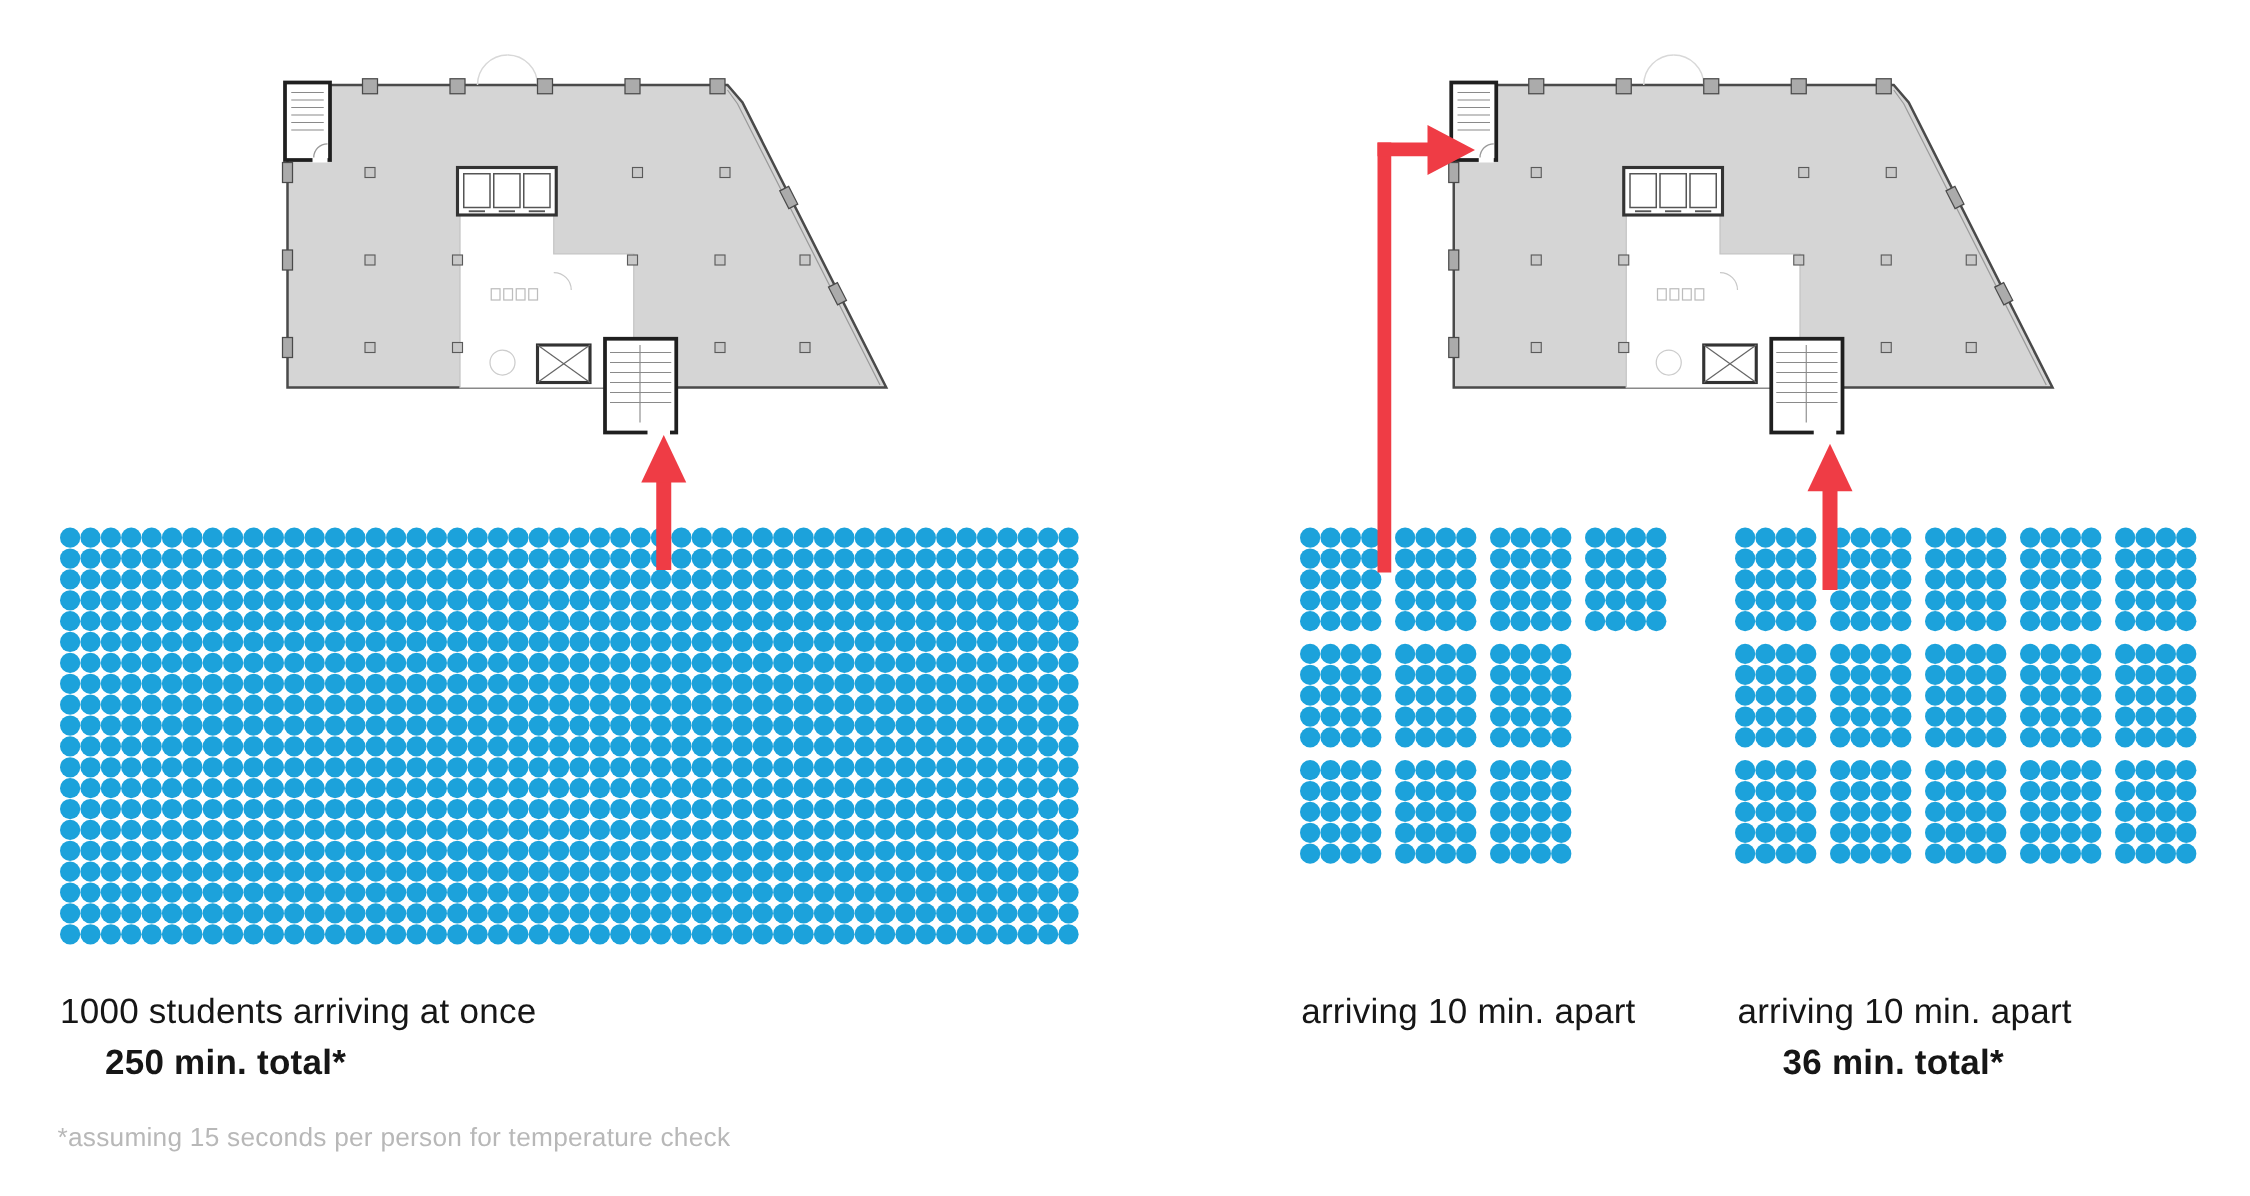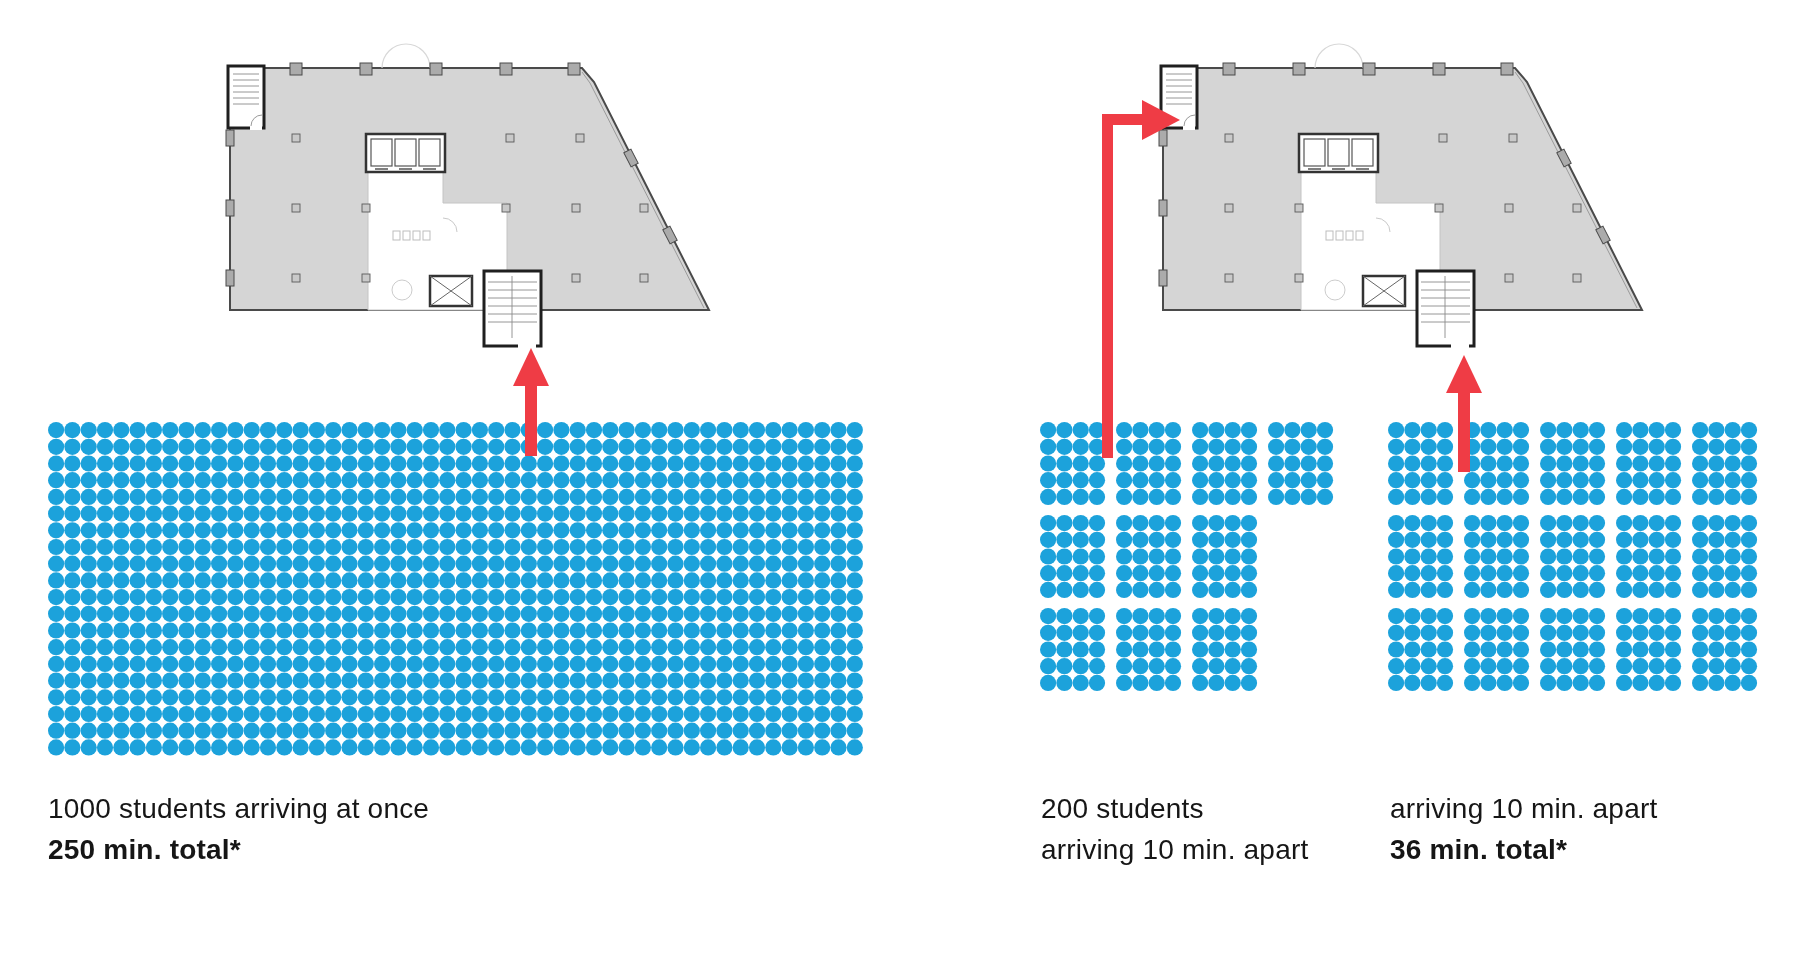--- a/index.html
+++ b/index.html
@@ -13,21 +13,21 @@
   }
   #diagram{position:absolute;left:0;top:0;}
   .label{
     position:absolute;
     font-size:28px;
     line-height:41px;
     letter-spacing:0.2px;
     color:var(--text-black,#161616);
     white-space:nowrap;
   }
-  .label .bold{font-weight:700;}
+  .label .bold{font-weight:700;margin-left:36px;}
   .footnote{
     position:absolute;
     font-size:21px;
     line-height:26px;
     letter-spacing:0.2px;
     color:var(--footnote-gray,#b8b8b8);
     white-space:nowrap;
   }
 </style>
 </head>
@@ -1656,22 +1656,22 @@
       <polygon points="1464,355 1446,393 1482,393"></polygon>
     </g>
   </svg>
 
   <div class="label" style="left:48px;top:788px">
     <div>1000 students arriving at once</div>
     <div class="bold">250 min. total*</div>
   </div>
 
   <div class="label" style="left:1041px;top:788px">
-    <div>200 students</div>
     <div>arriving 10 min. apart</div>
   </div>
 
   <div class="label" style="left:1390px;top:788px">
     <div>arriving 10 min. apart</div>
     <div class="bold">36 min. total*</div>
   </div>
 
+  <div class="footnote" style="left:46px;top:898px">*assuming 15 seconds per person for temperature check</div>
 </div>
 
 </body></html>

